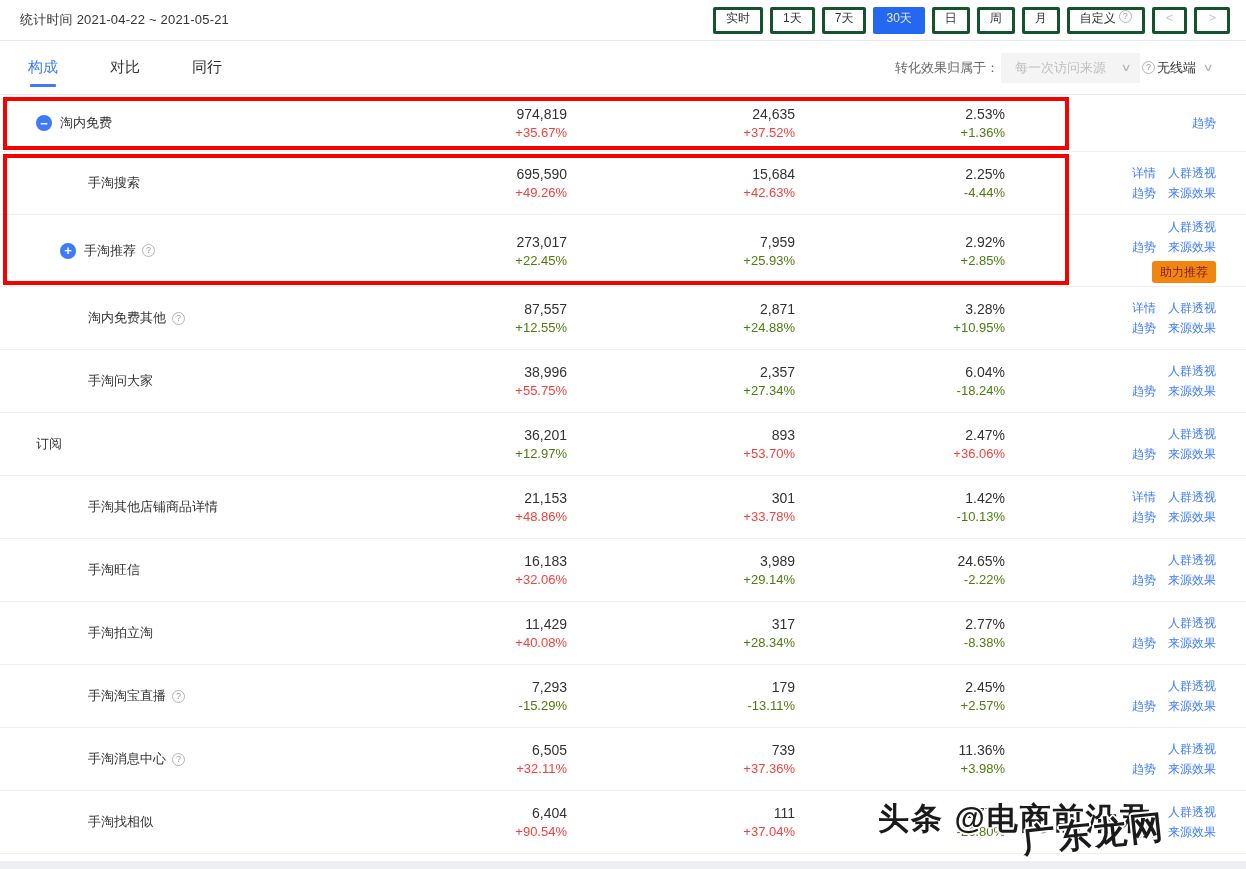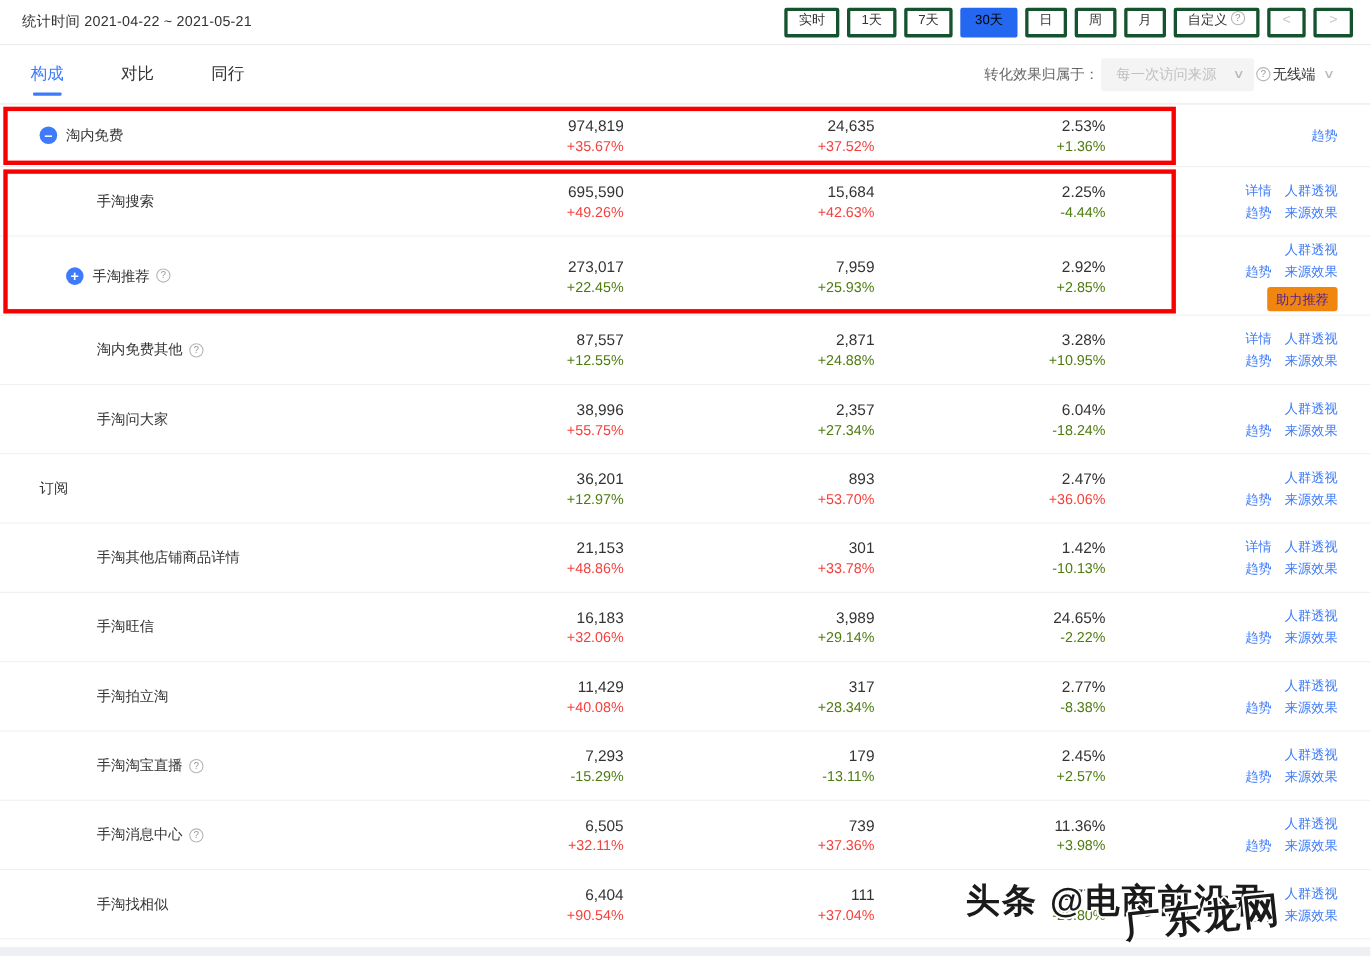--- a/index.html
+++ b/index.html
@@ -8,21 +8,21 @@
   .page { position:relative; width:1246px; height:869px; background:#fff; }
 
   
   .topbar { height:41px; display:flex; align-items:center; justify-content:space-between;
     border-bottom:1px solid #ebebeb; padding:0 16px 0 20px; }
   .stat-time { font-size:13px; color:#333; letter-spacing:.2px; }
   .period-group { display:flex; align-items:center; gap:7px; }
   .pbtn { display:inline-flex; align-items:flex-start; gap:3px; height:27px; padding:0 10px;
     border:3px solid #14532d; border-radius:2px; background:#fff; font-size:12px; color:#333;
     cursor:pointer; white-space:nowrap; }
-  .pbtn.sel { background:#2468f2; border-color:#2468f2; color:#000000; }
+  .pbtn.sel { background:#2468f2; border-color:#2468f2; color:#e5e5e5; }
   .pbtn.pager { color:#c9c9c9; padding:0 11px; font-size:13px; }
   .qmark { display:inline-flex; align-items:center; justify-content:center;
     width:13px; height:13px; border:1px solid #b5b5b5; border-radius:50%;
     font-size:9px; color:#9a9a9a; line-height:1; background:#fff; }
 
   
   .tabbar { height:54px; display:flex; align-items:center; justify-content:space-between;
     border-bottom:1px solid #e8e8e8; padding:0 34px 0 28px; }
   .tabs { display:flex; align-items:center; }
   .tab { position:relative; font-size:15px; color:#333; margin-right:52px; cursor:pointer;
@@ -49,21 +49,21 @@
   .hicon { margin-left:6px; cursor:pointer; }
   .cell-num { display:flex; flex-direction:column; align-items:flex-end; justify-content:center; }
   .c1 { width:180px; } .c2 { width:228px; } .c3 { width:210px; }
   .val { font-size:14px; color:#333; line-height:20px; }
   .sub { font-size:13px; line-height:18px; }
   .sub.red { color:#f5413d; } .sub.gray { color:#4d7c0f; }
   .cell-actions { flex:1; display:flex; flex-direction:column; align-items:flex-end;
     justify-content:center; padding-right:30px; gap:1px; }
   .aline { display:flex; gap:12px; }
   .alink { font-size:12px; color:#3e7bfa; cursor:pointer; white-space:nowrap; line-height:19px; }
-  .badge { background:#f0850f; color:#4c1d95; font-size:12px; border-radius:3px;
+  .badge { background:#f0850f; color:#7f1d1d; font-size:12px; border-radius:3px;
     padding:3px 8px; margin-top:3px; cursor:pointer; line-height:16px;margin-left:24px; }
 
   
   .annobox { position:absolute; left:3px; width:1066px; border:4px solid #f70000;
     pointer-events:none; z-index:5; }
 
   
   .wm { position:absolute; z-index:6; font-weight:bold; color:#1a1a1a; pointer-events:none;
     text-shadow:-2px 0 #fff,2px 0 #fff,0 -2px #fff,0 2px #fff,
       -1px -1px #fff,1px 1px #fff,-1px 1px #fff,1px -1px #fff; white-space:nowrap; }

